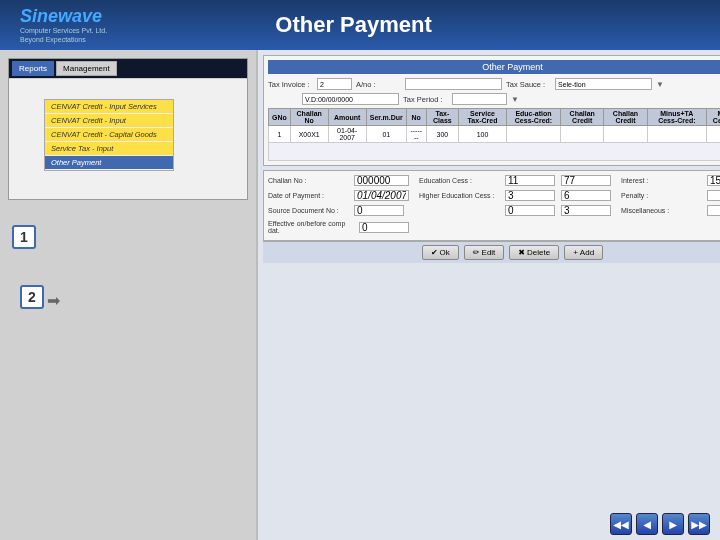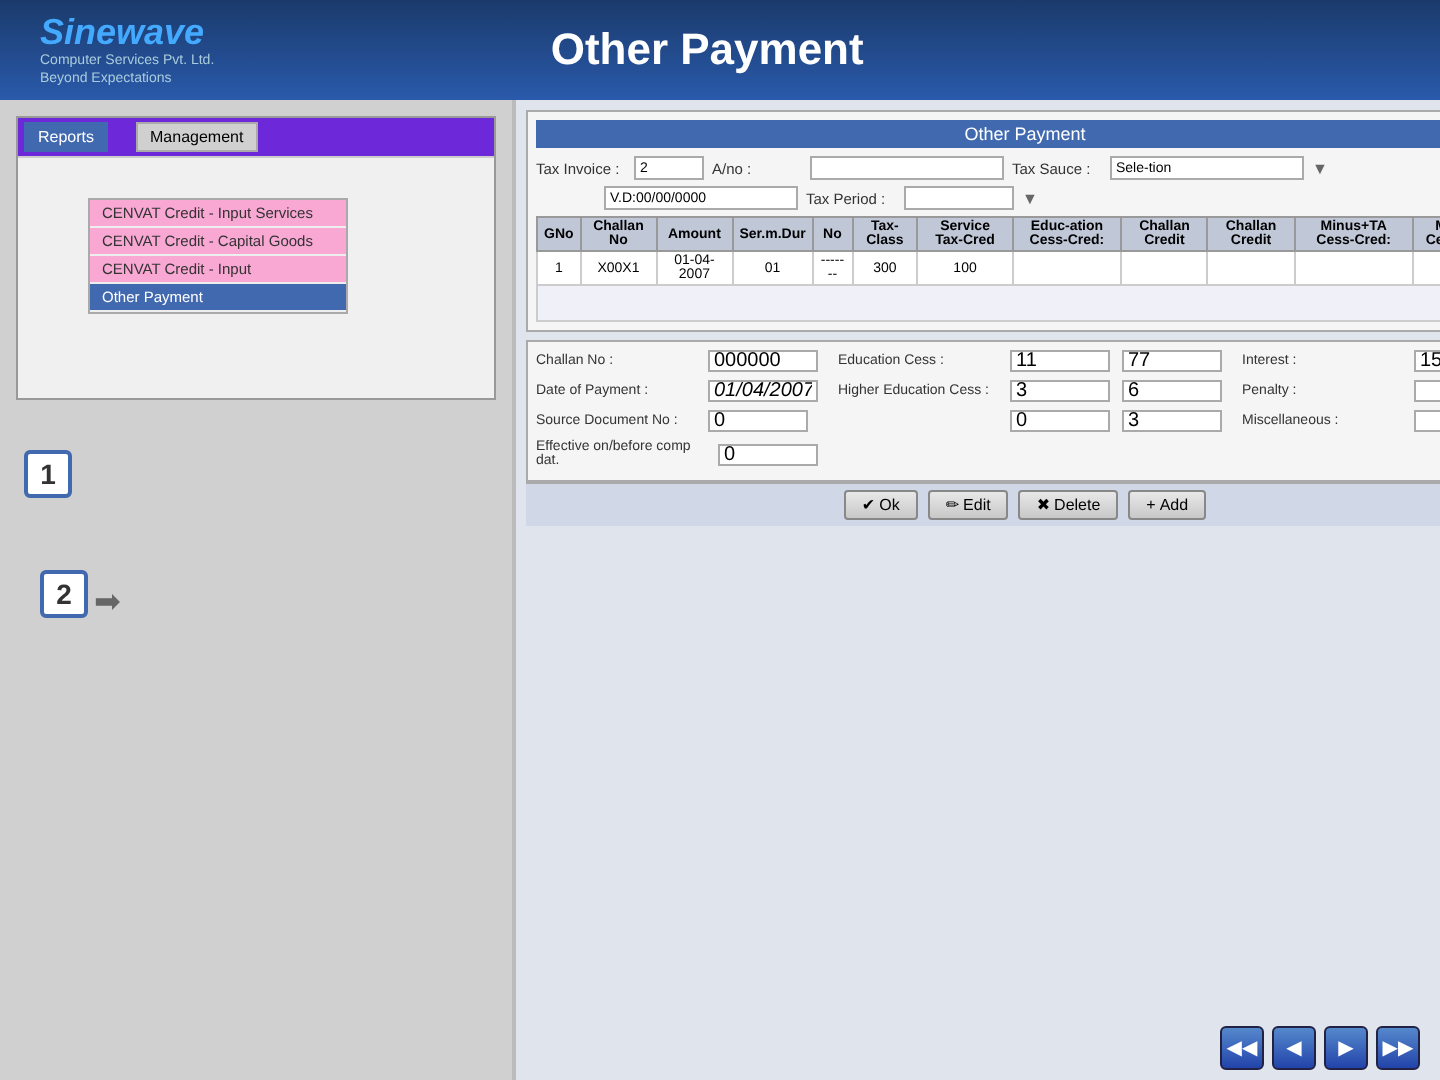--- a/index.html
+++ b/index.html
@@ -68,47 +68,48 @@
       font-size: 8px;
       padding: 2px 5px;
       display: flex;
       gap: 5px;
     }
     .ss-topbar span {
       color: #cde;
     }
 
     .ss-menubar {
-      background: #6d28d9;
-      display: flex;
-      gap: 14px;
+      background: #0f172a;
+      display: flex;
+      gap: 2px;
       padding: 2px 3px;
       border-bottom: 1px solid #ccc;
     }
     .ss-menu-item {
       font-size: 8px;
       padding: 2px 6px;
       background: #d0d0d0;
       border: 1px solid #aaa;
       cursor: pointer;
     }
     .ss-menu-item.active {
       background: #4169b0;
       color: #fff;
       border-color: #4169b0;
     }
 
     .ss-dropdown {
-      background: #f9a8d4;
+      background: #fde047;
       border: 1px solid #aaa;
       margin-left: 35px;
       width: 130px;
       position: absolute;
       top: 40px;
       z-index: 10;
+      font-style: italic;
     }
     .ss-dropdown-item {
       font-size: 7.5px;
       padding: 2px 6px;
       border-bottom: 1px solid #eee;
       cursor: pointer;
       color: #333;
     }
     .ss-dropdown-item:hover, .ss-dropdown-item.selected {
       background: #4169b0;
@@ -323,22 +324,23 @@
 
   <div class="left-panel">
 
     <div class="screenshot-1">
       <div class="ss-menubar">
         <div class="ss-menu-item active">Reports</div>
         <div class="ss-menu-item">Management</div>
       </div>
       <div class="ss-dropdown">
         <div class="ss-dropdown-item">CENVAT Credit - Input Services</div>
+        <div class="ss-dropdown-item">CENVAT Credit - Input</div>
         <div class="ss-dropdown-item">CENVAT Credit - Capital Goods</div>
-        <div class="ss-dropdown-item">CENVAT Credit - Input</div>
+        <div class="ss-dropdown-item">Service Tax - Input</div>
         <div class="ss-dropdown-item selected">Other Payment</div>
       </div>
       <div style="height:120px;"></div>
     </div>
 
     <div class="label-1">1</div>
 
     <div class="label-2">2</div>
 
     <div class="arrow-2">➡</div>

